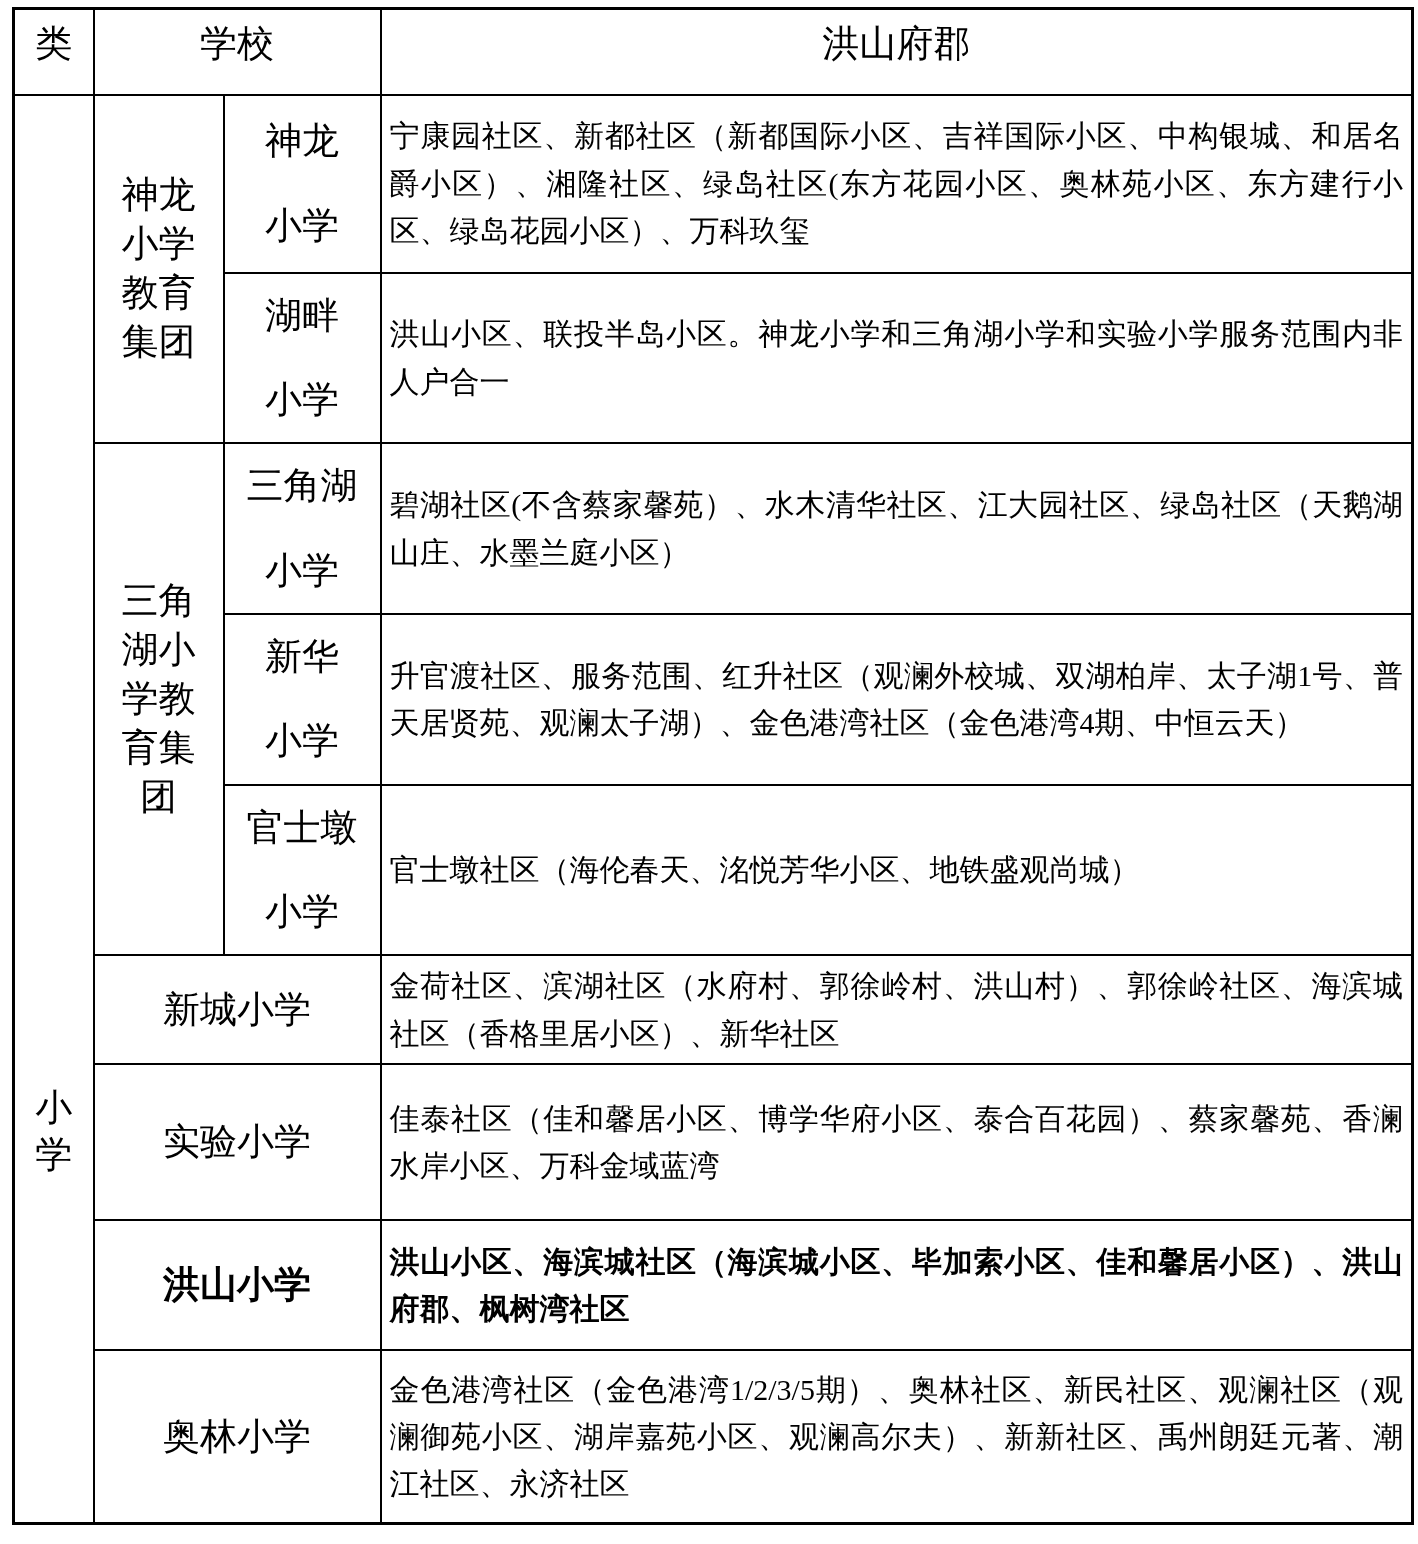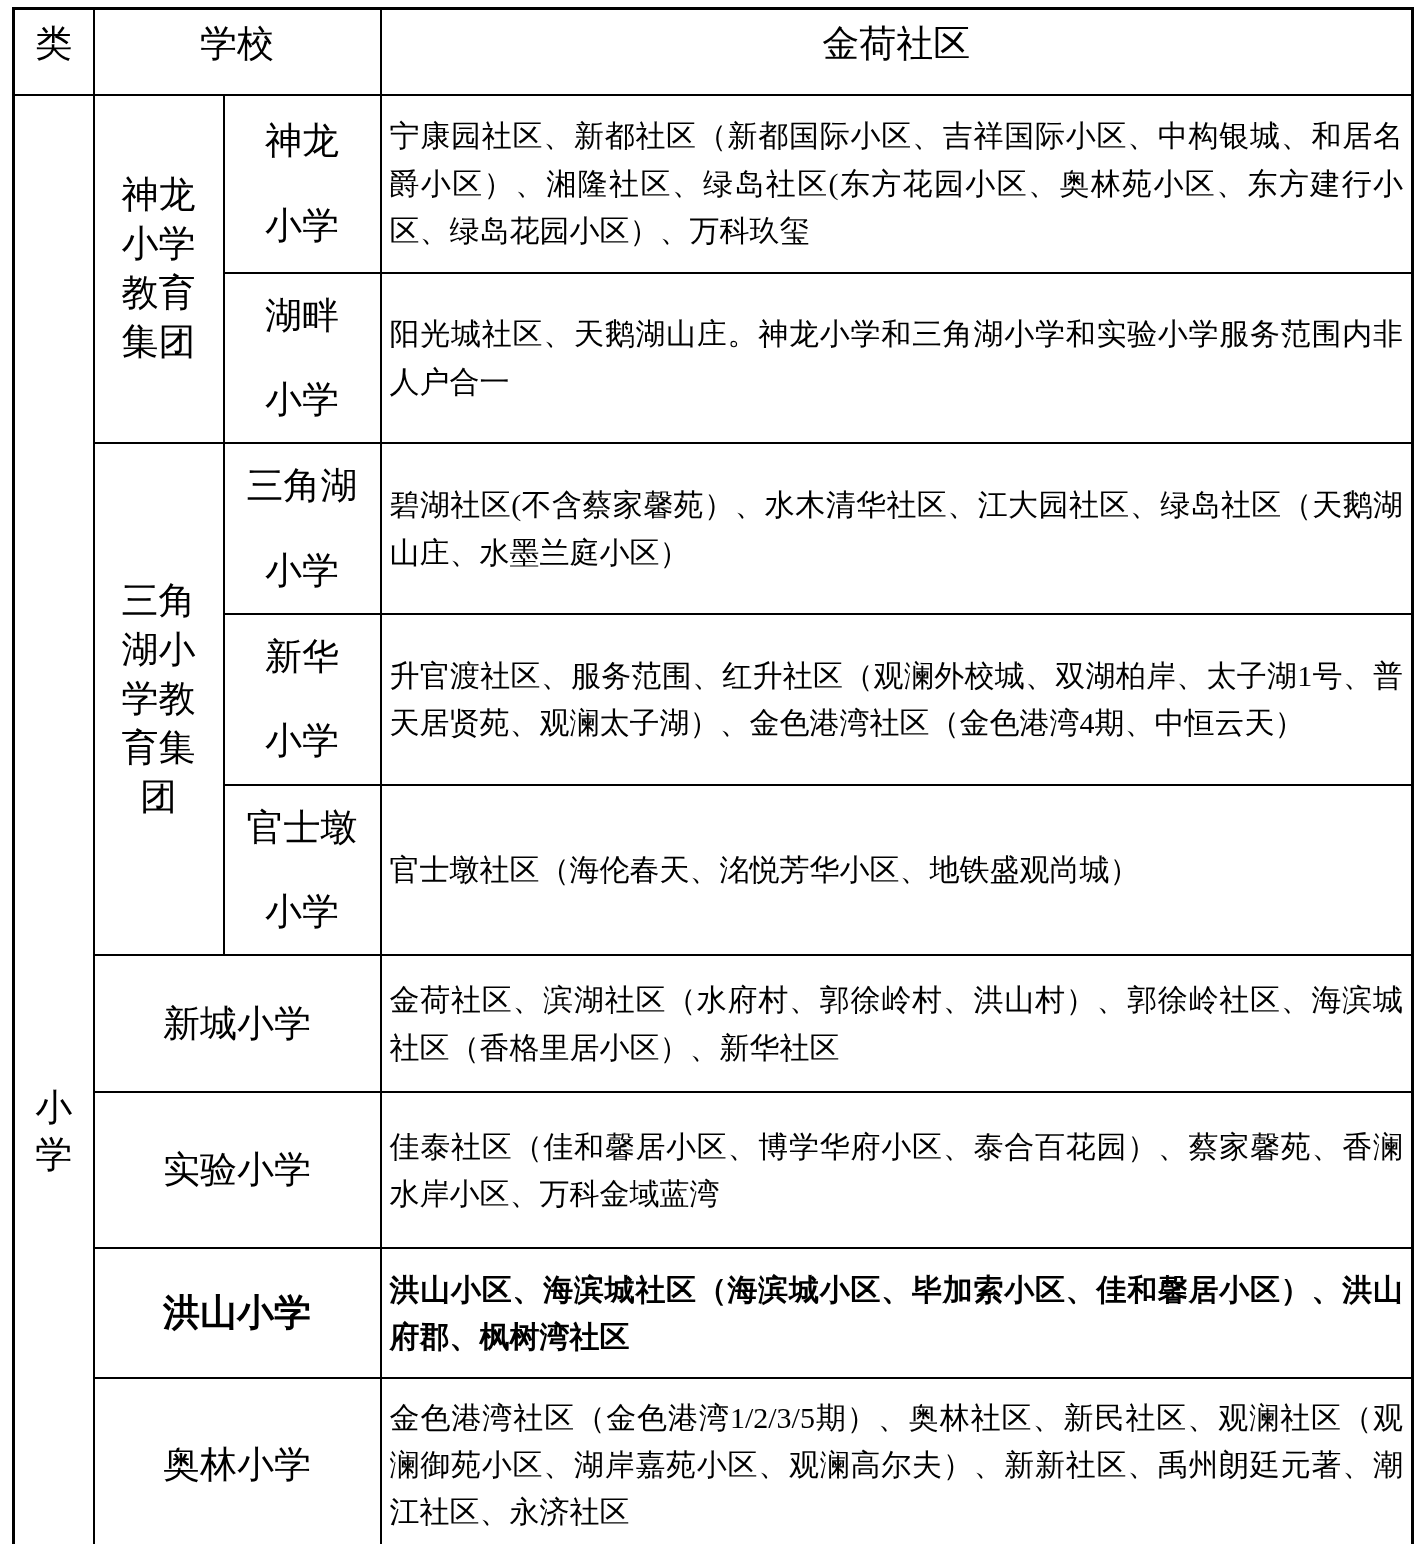--- a/index.html
+++ b/index.html
@@ -22,21 +22,21 @@
     border: 3px solid #000;
   }
   td { border: 2px solid #000; padding: 0; overflow: hidden; }
 
   tr.hdr-row      { height: 86px; }
   tr.r1  { height: 178px; }
   tr.r2  { height: 166px; }
   tr.r3  { height: 170px; }
   tr.r4  { height: 148px; }
   tr.r5  { height: 169px; margin-top: 29px; }
-  tr.r6  { height: 137px; }
+  tr.r6  { height: 109px; }
   tr.r7  { height: 156px; }
   tr.r8  { height: 130px; font-weight: bold; }
   tr.r9  { height: 173px; }
 
   td.hdr {
     vertical-align: top;
     text-align: center;
     font-size: 37px;
     padding-top: 9px;
   }
@@ -87,41 +87,41 @@
       <col style="width:80px">
       <col style="width:130px">
       <col style="width:157px">
       <col>
     </colgroup>
 
     <tbody>
         <tr class="hdr-row">
       <td class="hdr">类</td>
       <td class="hdr" colspan="2">学校</td>
-      <td class="hdr">金荷社区</td>
+      <td class="hdr">洪山府郡</td>
     </tr>
 
     <tr class="r1">
       <td class="cat" rowspan="10">
         <div class="cat-label">小
 学</div>
       </td>
       <td class="grp" rowspan="2">神龙
 小学
 教育
 集团</td>
       <td class="sub">神龙
 小学</td>
       <td class="svc">宁康园社区、新都社区（新都国际小区、吉祥国际小区、中构银城、和居名爵小区）、湘隆社区、绿岛社区(东方花园小区、奥林苑小区、东方建行小区、绿岛花园小区）、万科玖玺</td>
     </tr>
 
     <tr class="r2">
       <td class="sub">湖畔
 小学</td>
-      <td class="svc">阳光城社区、天鹅湖山庄。神龙小学和三角湖小学和实验小学服务范围内非人户合一</td>
+      <td class="svc">洪山小区、联投半岛小区。神龙小学和三角湖小学和实验小学服务范围内非人户合一</td>
     </tr>
 
     <tr class="r3">
       <td class="grp" rowspan="3">三角
 湖小
 学教
 育集
 团</td>
       <td class="sub">三角湖
 小学</td>

